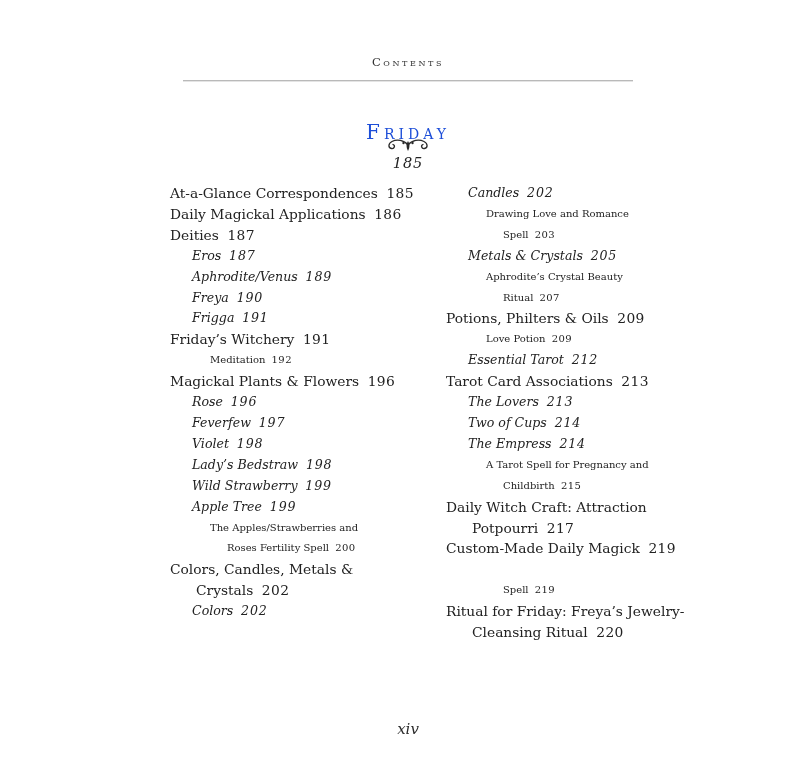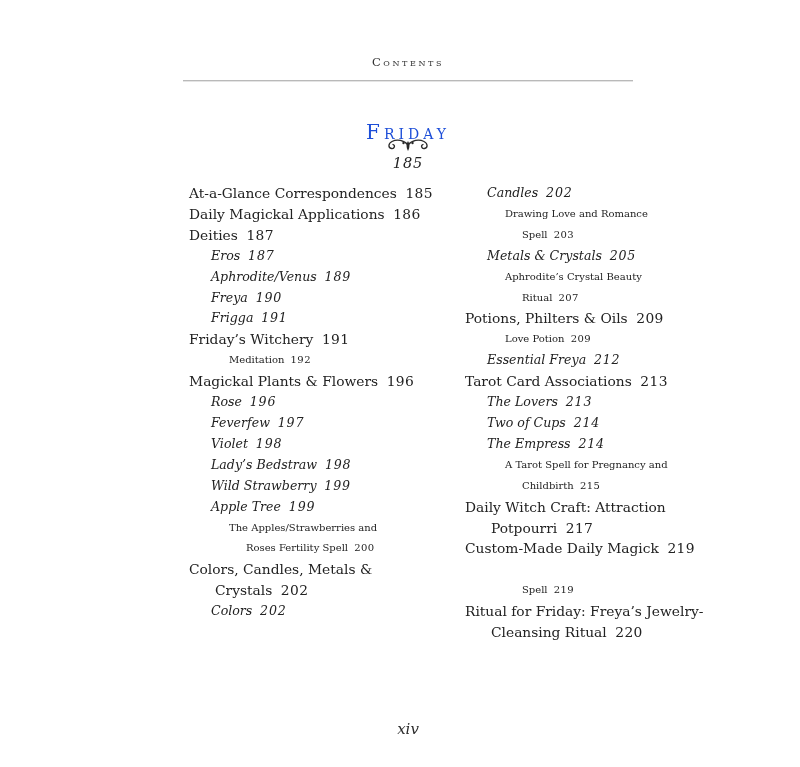--- a/index.html
+++ b/index.html
@@ -51,21 +51,21 @@
   }
   
   .col {
     position: absolute;
     top: 183px;
     line-height: 20.9px;
     font-size: 13.8px;
   }
   .col-left  { left: 170px; width: 278px; }
   .col-right { left: 446px; width: 310px; }
-  .entry { white-space: nowrap; margin-left: 19px; }
+  .entry { white-space: nowrap; }
   .entry.l1 { padding-left: 26px; text-indent: -26px; }
   .entry.l2 { padding-left: 22px; font-style: italic; font-size: 12.6px; }
   .entry.l3 { padding-left: 57px; text-indent: -17px; font-weight: 400; font-size: 10px; }
   .pg { margin-left: 0.62em; letter-spacing: 0.4px; }
   .entry.l2 .pg { letter-spacing: 0.8px; }
   
   .folio {
     top: 720px;
     font-style: italic;
     font-size: 15px;
@@ -121,21 +121,21 @@
       <div class="entry l2"><span class="t">Colors</span><span class="pg">202</span></div>
     </div>
 
   <div class="col col-right">
       <div class="entry l2"><span class="t">Candles</span><span class="pg">202</span></div>
       <div class="entry l3"><span class="t">Drawing Love and Romance</span><br><span class="t">Spell</span><span class="pg">203</span></div>
       <div class="entry l2"><span class="t">Metals &amp; Crystals</span><span class="pg">205</span></div>
       <div class="entry l3"><span class="t">Aphrodite’s Crystal Beauty</span><br><span class="t">Ritual</span><span class="pg">207</span></div>
       <div class="entry l1"><span class="t">Potions, Philters &amp; Oils</span><span class="pg">209</span></div>
       <div class="entry l3"><span class="t">Love Potion</span><span class="pg">209</span></div>
-      <div class="entry l2"><span class="t">Essential Freya</span><span class="pg">212</span></div>
+      <div class="entry l2"><span class="t">Essential Tarot</span><span class="pg">212</span></div>
       <div class="entry l1"><span class="t">Tarot Card Associations</span><span class="pg">213</span></div>
       <div class="entry l2"><span class="t">The Lovers</span><span class="pg">213</span></div>
       <div class="entry l2"><span class="t">Two of Cups</span><span class="pg">214</span></div>
       <div class="entry l2"><span class="t">The Empress</span><span class="pg">214</span></div>
       <div class="entry l3"><span class="t">A Tarot Spell for Pregnancy and</span><br><span class="t">Childbirth</span><span class="pg">215</span></div>
       <div class="entry l1"><span class="t">Daily Witch Craft: Attraction</span><br><span class="t">Potpourri</span><span class="pg">217</span></div>
       <div class="entry l1"><span class="t">Custom-Made Daily Magick</span><span class="pg">219</span></div>
       <div class="entry l3"><br><span class="t">Spell</span><span class="pg">219</span></div>
       <div class="entry l1"><span class="t">Ritual for Friday: Freya’s Jewelry-</span><br><span class="t">Cleansing Ritual</span><span class="pg">220</span></div>
     </div>

